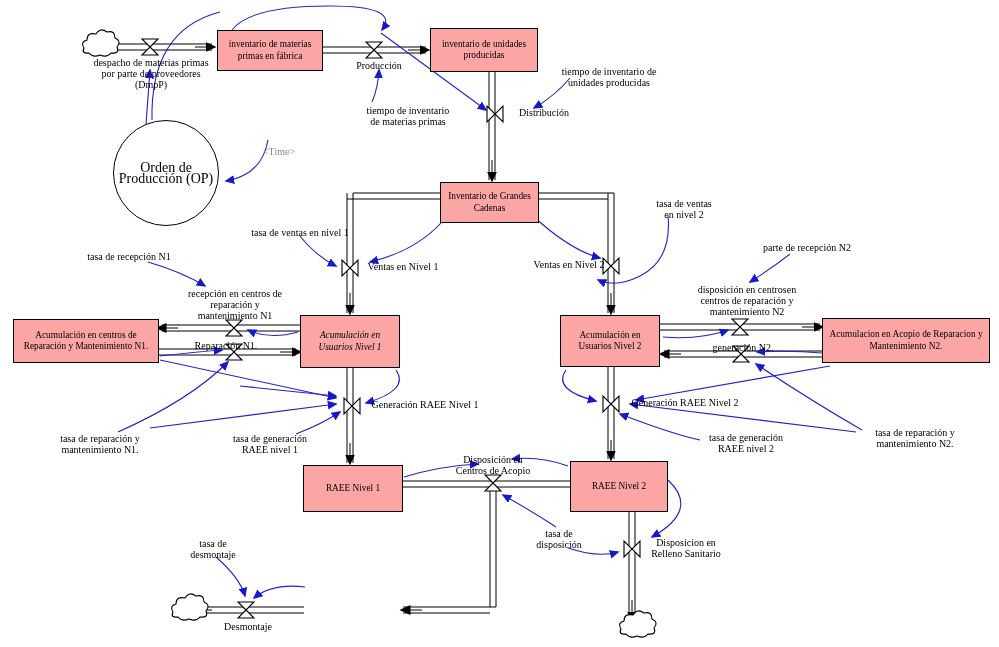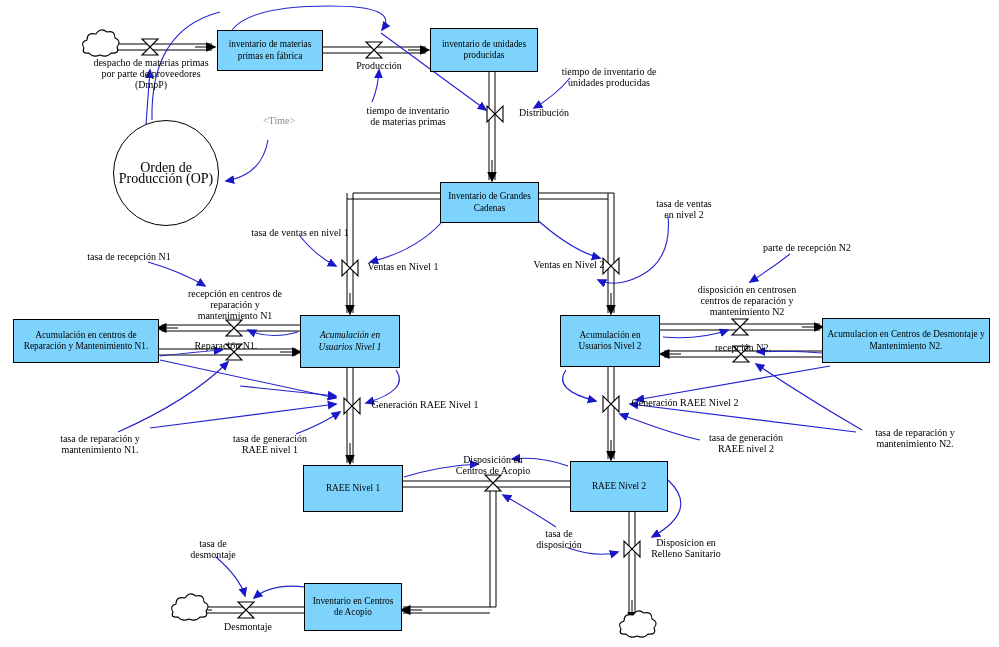--- a/index.html
+++ b/index.html
@@ -1,20 +1,20 @@
 <!DOCTYPE html>
 <html><head>
 <meta charset="utf-8">
 <style>
   html,body{margin:0;padding:0;background:#ffffff;}
   body{font-family:"Liberation Serif", serif;}
   #canvas{position:relative;width:999px;height:647px;background:#fff;overflow:hidden;}
   svg.layer{position:absolute;left:0;top:0;width:999px;height:647px;}
   .stock{
-    position:absolute;border:1.3px solid #000;background:#7dd3fc;
+    position:absolute;border:1.3px solid #000;background:#fca5a5;
     display:flex;align-items:center;justify-content:center;text-align:center;
     font-size:9.3px;line-height:11.5px;color:#000;box-sizing:border-box;padding:2px 3px;
   }
   .lbl{
     position:absolute;font-size:10px;line-height:11.2px;color:#000;
     text-align:center;white-space:pre-line;
   }
   .lbl.left{text-align:center;}
   .lbl.gray{color:#8a8a8a;}
   .circ{
@@ -211,58 +211,56 @@
   <div class="stock" style="left:440px;top:182px;width:99px;height:41px;">Inventario de Grandes
 Cadenas</div>
   <div class="stock" style="left:430px;top:28px;width:108px;height:44px;">inventario de unidades
 producidas</div>
   <div class="stock" style="left:13px;top:319px;width:146px;height:44px;">Acumulación en centros de
 Reparación y Mantenimiento N1.</div>
   <div class="stock" style="left:300px;top:315px;width:100px;height:53px;font-style:italic;">Acumulación en
 Usuarios Nivel 1</div>
   <div class="stock" style="left:560px;top:315px;width:100px;height:52px;">Acumulación en
 Usuarios Nivel 2</div>
-  <div class="stock" style="left:822px;top:318px;width:168px;height:45px;">Acumulacion en Centros de Desmontaje y
+  <div class="stock" style="left:822px;top:318px;width:168px;height:45px;">Acumulacion en Acopio de Reparacion y
 Mantenimiento N2.</div>
   <div class="stock" style="left:303px;top:465px;width:100px;height:47px;">RAEE Nivel 1</div>
   <div class="stock" style="left:570px;top:461px;width:98px;height:51px;">RAEE Nivel 2</div>
-  <div class="stock" style="left:304px;top:583px;width:98px;height:48px;">Inventario en Centros
-de Acopio</div>
 
   <div class="circ" style="left:113px;top:120px;width:104px;height:104px;">Orden de
 Producción (OP)</div>
 
   <div class="lbl" style="left:84px;top:57px;width:134px;">despacho de materias primas
 por parte de proveedores
 (DmpP)</div>
   <div class="lbl" style="left:349px;top:60px;width:60px;">Producción</div>
   <div class="lbl left" style="left:504px;top:107px;width:80px;">Distribución</div>
   <div class="lbl left" style="left:358px;top:261px;width:90px;">Ventas en Nivel 1</div>
   <div class="lbl left" style="left:529px;top:259px;width:80px;">Ventas en Nivel 2</div>
   <div class="lbl" style="left:176px;top:288px;width:118px;">recepción en centros de
 reparación y
 mantenimiento N1</div>
   <div class="lbl" style="left:186px;top:340px;width:80px;">Reparación N1.</div>
   <div class="lbl" style="left:686px;top:284px;width:122px;">disposición en centrosen
 centros de reparación y
 mantenimiento N2</div>
-  <div class="lbl" style="left:704px;top:342px;width:78px;">recepción N2.</div>
+  <div class="lbl" style="left:704px;top:342px;width:78px;">generación N2.</div>
   <div class="lbl left" style="left:360px;top:399px;width:130px;">Generación RAEE Nivel 1</div>
   <div class="lbl left" style="left:620px;top:397px;width:130px;">Generación RAEE Nivel 2</div>
   <div class="lbl" style="left:443px;top:454px;width:100px;">Disposición en
 Centros de Acopio</div>
   <div class="lbl left" style="left:641px;top:537px;width:90px;">Disposicion en
 Relleno Sanitario</div>
   <div class="lbl" style="left:215px;top:621px;width:66px;">Desmontaje</div>
 
   <div class="lbl" style="left:356px;top:105px;width:104px;">tiempo de inventario
 de materias primas</div>
   <div class="lbl" style="left:550px;top:66px;width:118px;">tiempo de inventario de
 unidades producidas</div>
-  <div class="lbl gray" style="left:256px;top:115px;width:46px;">&lt;Time&gt;</div>
+  <div class="lbl gray" style="left:256px;top:146px;width:46px;">&lt;Time&gt;</div>
   <div class="lbl" style="left:240px;top:227px;width:120px;">tasa de ventas en nivel 1</div>
   <div class="lbl" style="left:648px;top:198px;width:72px;">tasa de ventas
 en nivel 2</div>
   <div class="lbl" style="left:74px;top:251px;width:110px;">tasa de recepción N1</div>
   <div class="lbl" style="left:752px;top:242px;width:110px;">parte de recepción N2</div>
   <div class="lbl" style="left:42px;top:433px;width:116px;">tasa de reparación y
 mantenimiento N1.</div>
   <div class="lbl" style="left:220px;top:433px;width:100px;">tasa de generación
 RAEE nivel 1</div>
   <div class="lbl" style="left:694px;top:432px;width:104px;">tasa de generación

